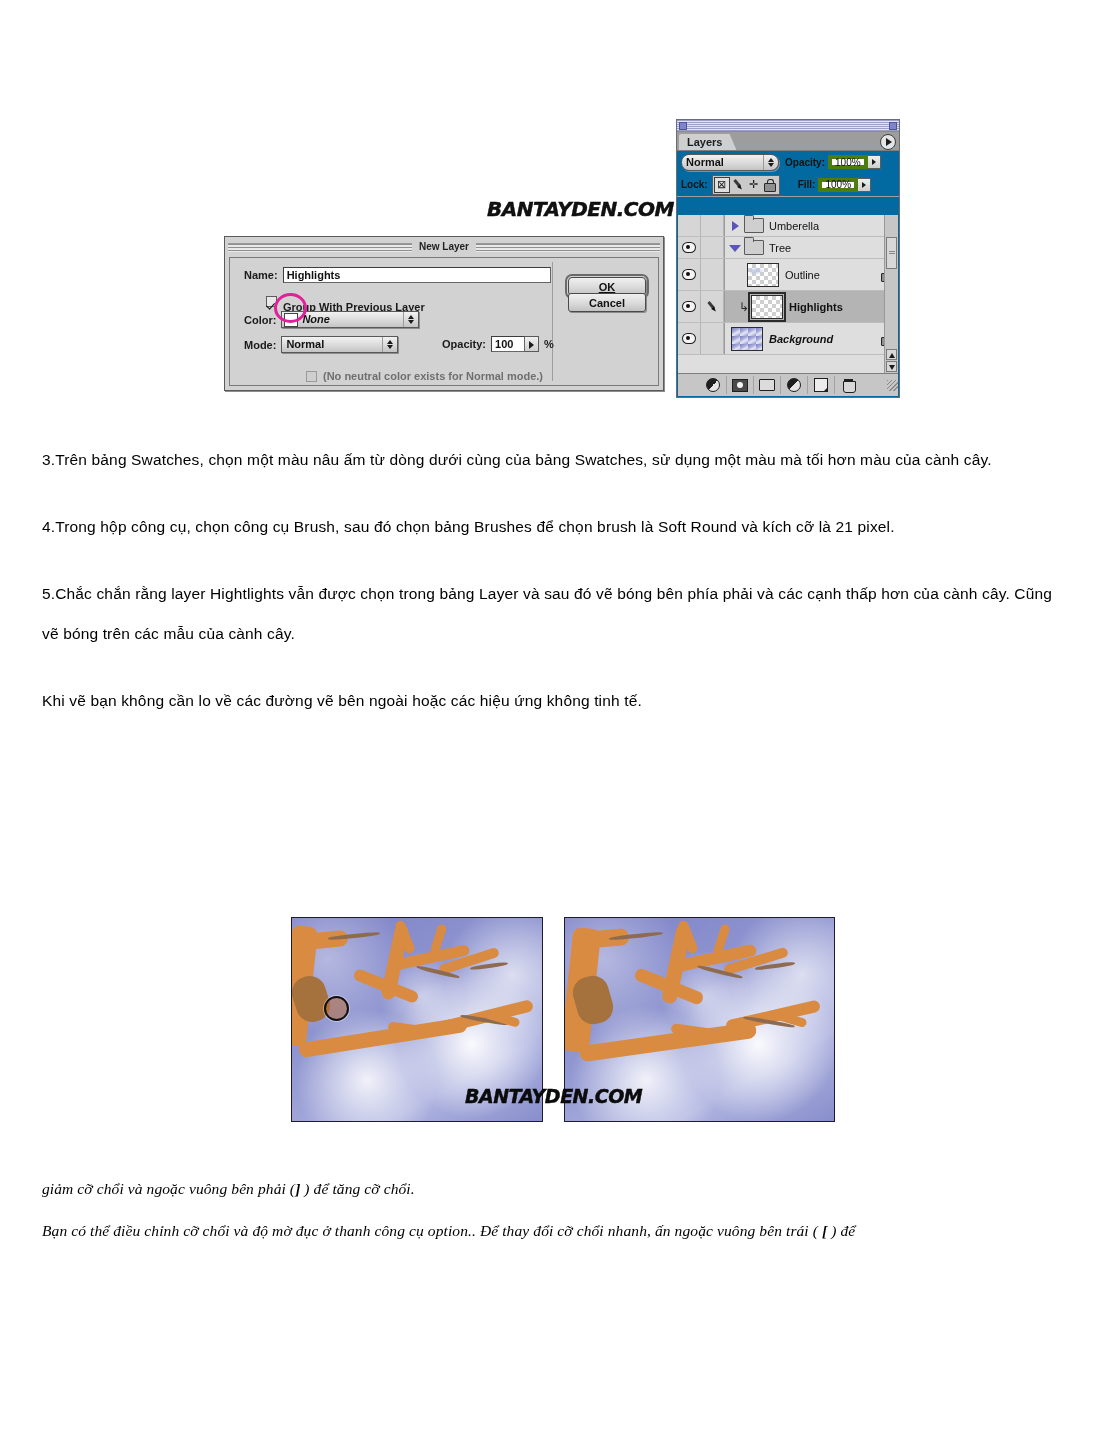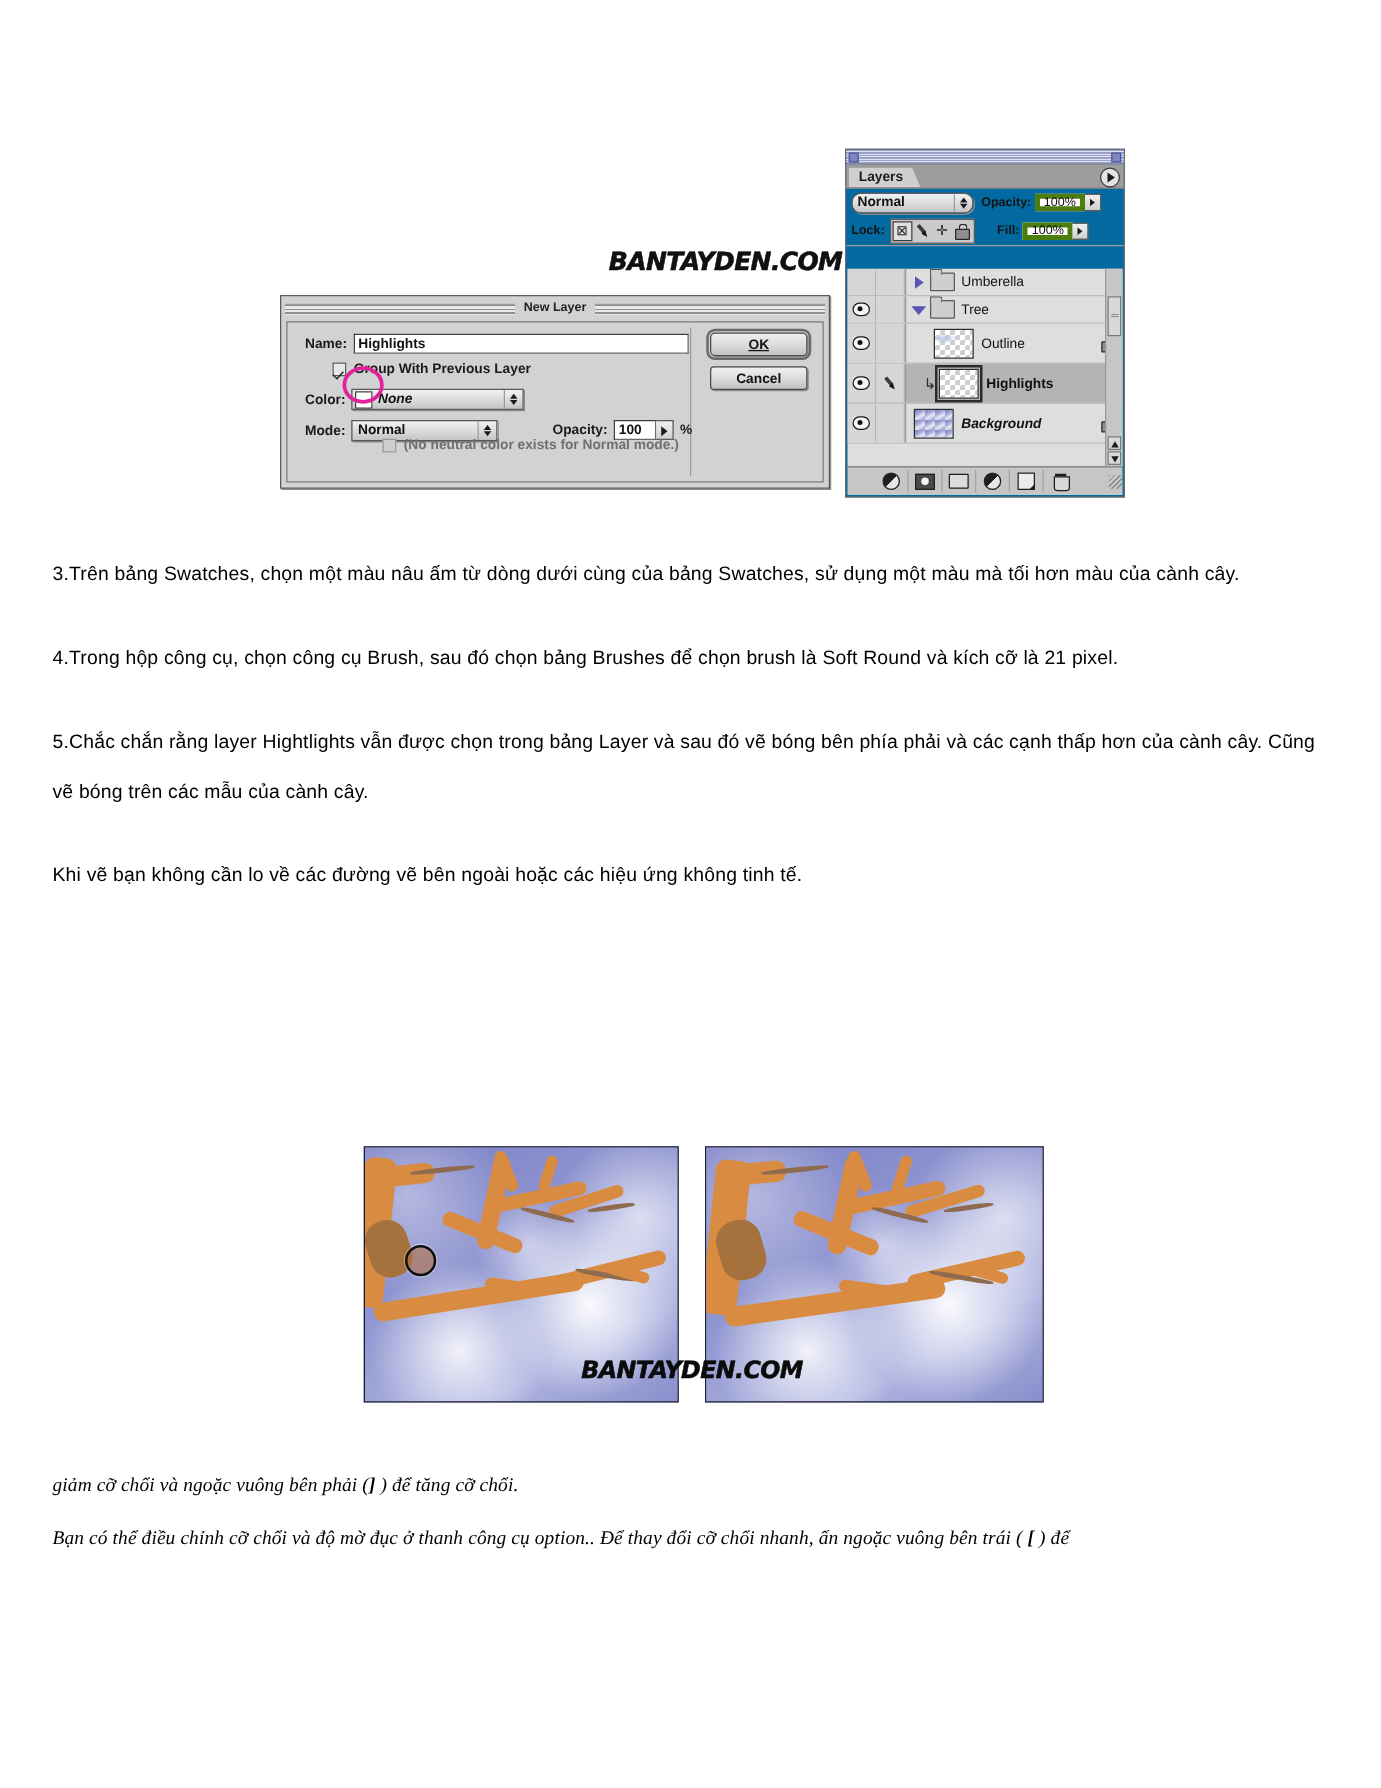--- a/index.html
+++ b/index.html
@@ -129,21 +129,21 @@
   }
   .checkbox.checked::after {
     content: "";
     position: absolute;
     left: 1px; top: 4px;
     width: 4px; height: 7px;
     border: solid #111;
     border-width: 0 1.6px 1.6px 0;
     transform: rotate(42deg);
   }
-  #group-label { margin-left: 6px; }
+  #group-label { margin-left: 6px; margin-top: 12px; }
 
   
   #group-highlight {
     position: absolute;
     left: 274px;
     top: 293px;
     width: 33px;
     height: 30px;
     border: 3px solid #e0219a;
     border-radius: 50%;
@@ -218,21 +218,21 @@
     content:"";
     position:absolute;
     left: 4px; top: 3.5px;
     border-top: 4px solid transparent;
     border-bottom: 4px solid transparent;
     border-left: 5px solid #1a1a1a;
   }
   #pct-sign { margin-left: 5px; }
 
   
-  #row-neutral { left: 60px; top: 92px; padding-left: 16px; }
+  #row-neutral { left: 60px; top: 112px; padding-left: 16px; }
   #neutral-label {
     margin-left: 6px;
     font-weight: bold;
     color: #6f6f6f;
     font-size: 11px;
   }
   .checkbox.disabled { background:#cfcfcf; border-color:#9a9a9a; }
 
   
   .dlg-button {
@@ -245,21 +245,21 @@
     font-size: 11px;
     font-weight: bold;
     color: #111;
     display: flex;
     align-items: center;
     justify-content: center;
     box-sizing: border-box;
     box-shadow: 1px 1px 0 #8b8b8b;
   }
   #ok-button {
-    left: 338px; top: 8px;
+    left: 338px; top: 19px;
     outline: 2px solid #6a6a6a;
     outline-offset: 1px;
     border-radius: 4px;
     text-decoration: underline;
   }
   #cancel-button { left: 338px; top: 35px; }
 
   
   #dlg-divider {
     position: absolute;

